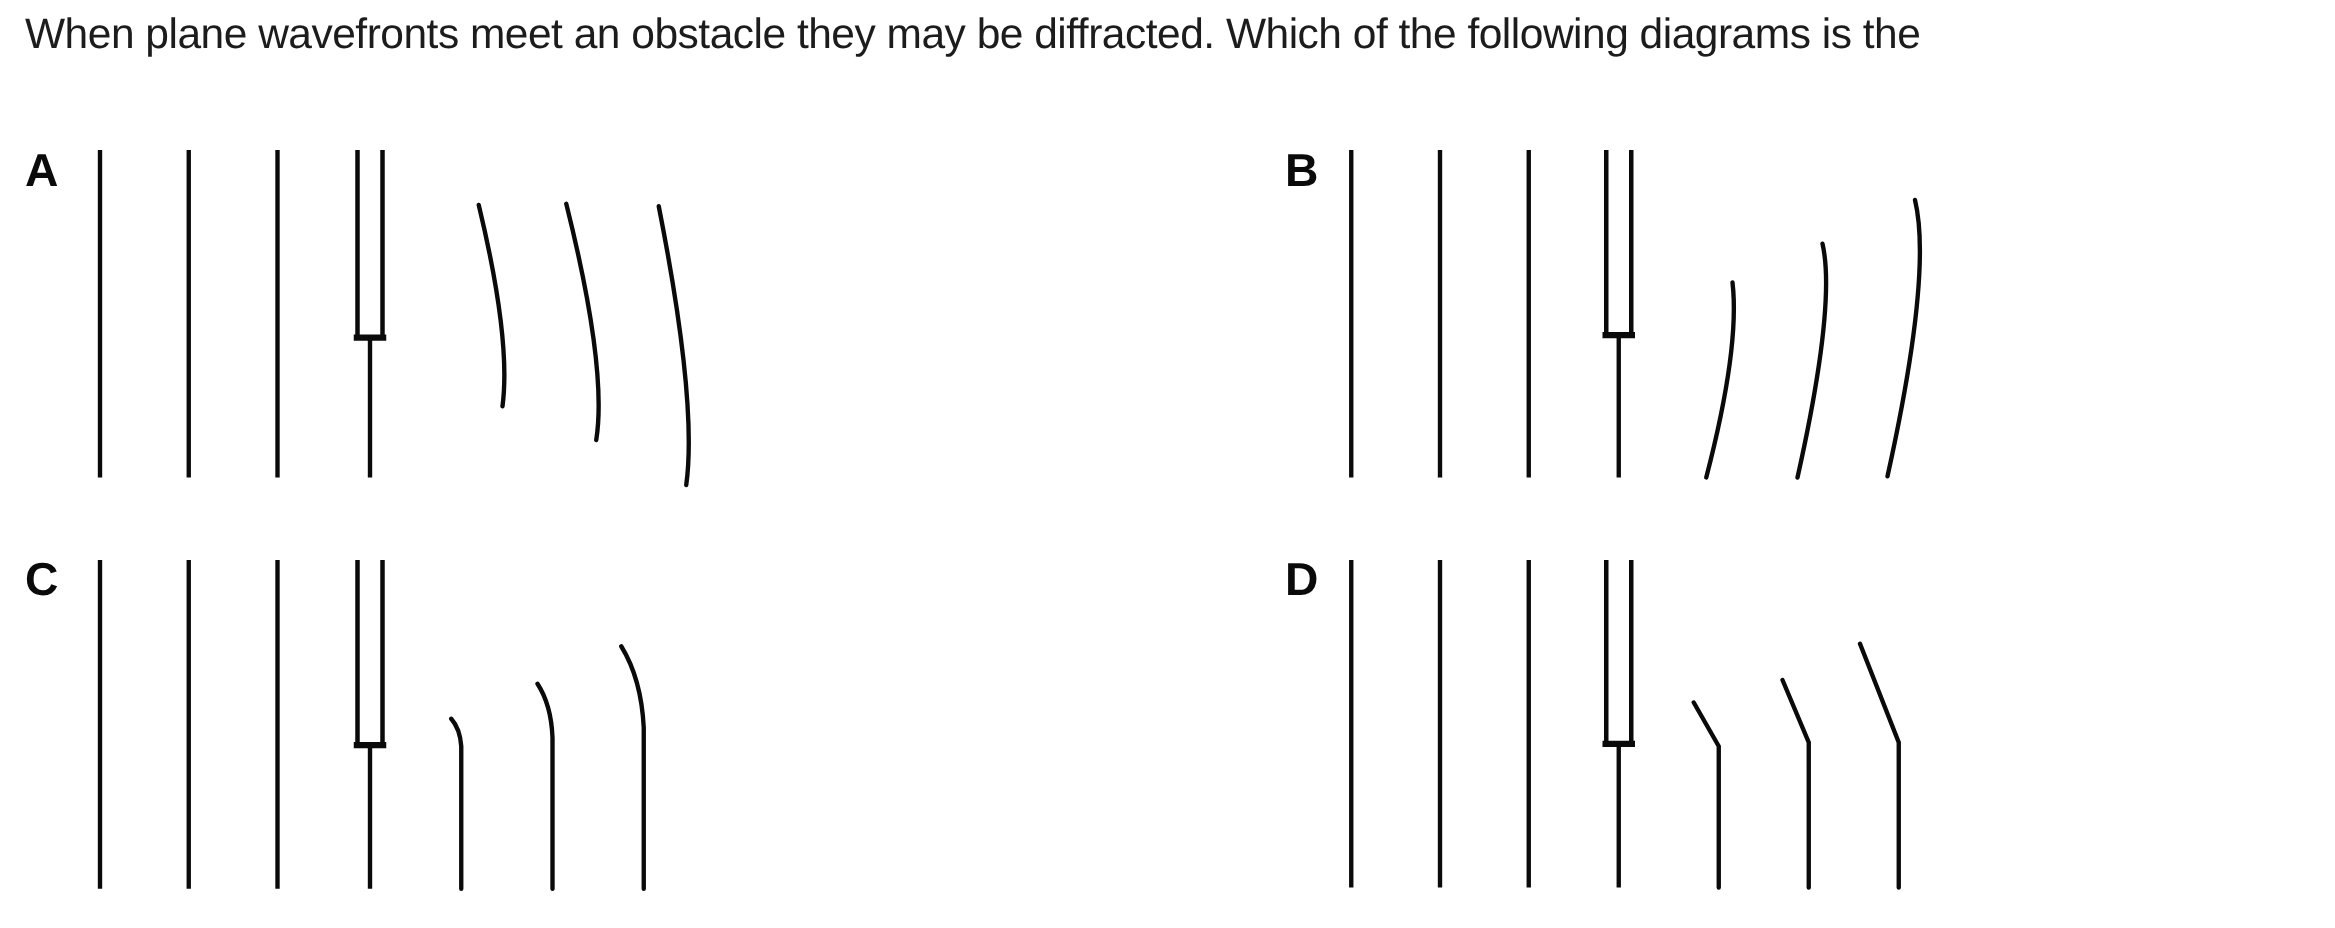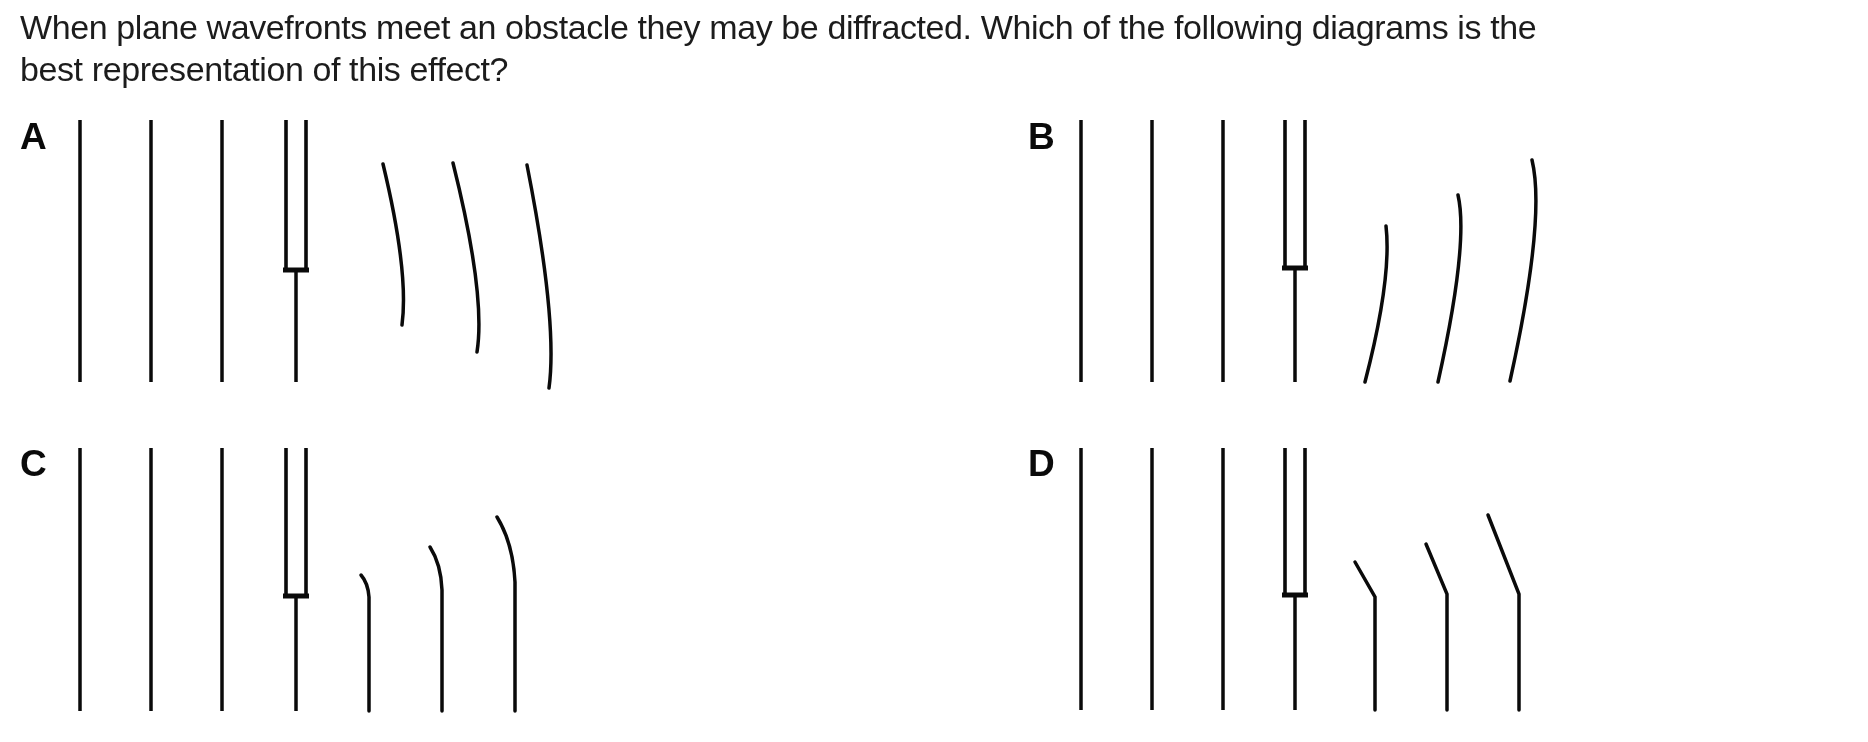--- a/index.html
+++ b/index.html
@@ -27,21 +27,20 @@
     font-weight:700;font-size:37px;
     fill:var(--line,#0a0a0a);
   }
 </style>
 </head>
 <body>
 
 <div class="canvas">
   <div class="question">
     <div>When plane wavefronts meet an obstacle they may be diffracted. Which of the following diagrams is the</div>
-    <div>best representation of this effect?</div>
   </div>
   <svg class="diagrams" width="1868" height="742" viewBox="0 0 1868 742" xmlns="http://www.w3.org/2000/svg">
       <g>
         <text x="20" y="149" class="diag-label">A</text>
         <line x1="80" y1="120" x2="80" y2="382" class="wf"></line>
         <line x1="151" y1="120" x2="151" y2="382" class="wf"></line>
         <line x1="222" y1="120" x2="222" y2="382" class="wf"></line>
         <line x1="286" y1="120" x2="286" y2="270" class="ob"></line>
         <line x1="306" y1="120" x2="306" y2="270" class="ob"></line>
         <line x1="283" y1="270" x2="309" y2="270" class="ob-bar"></line>

